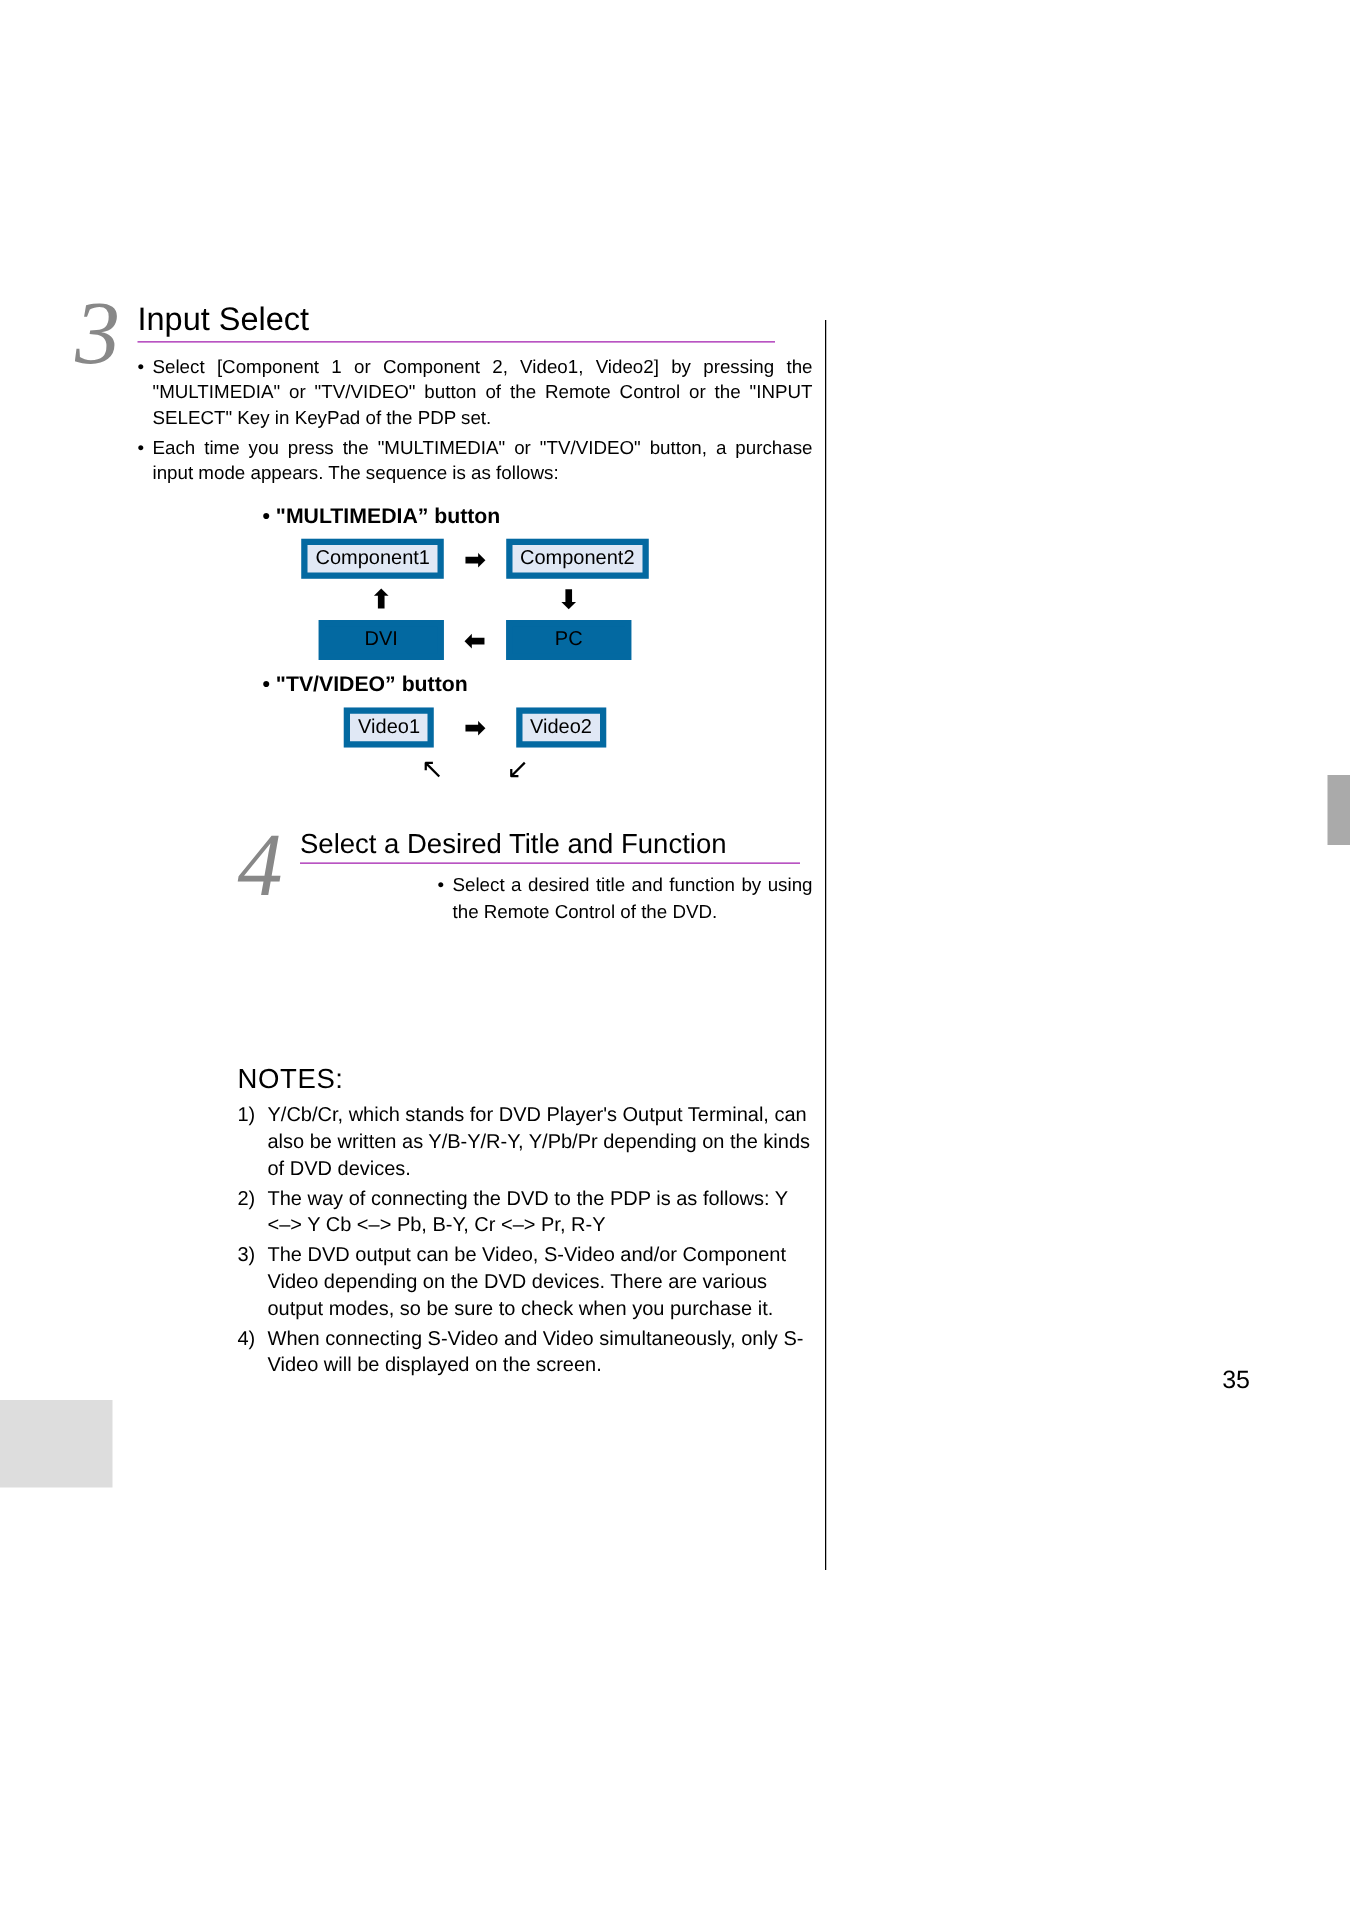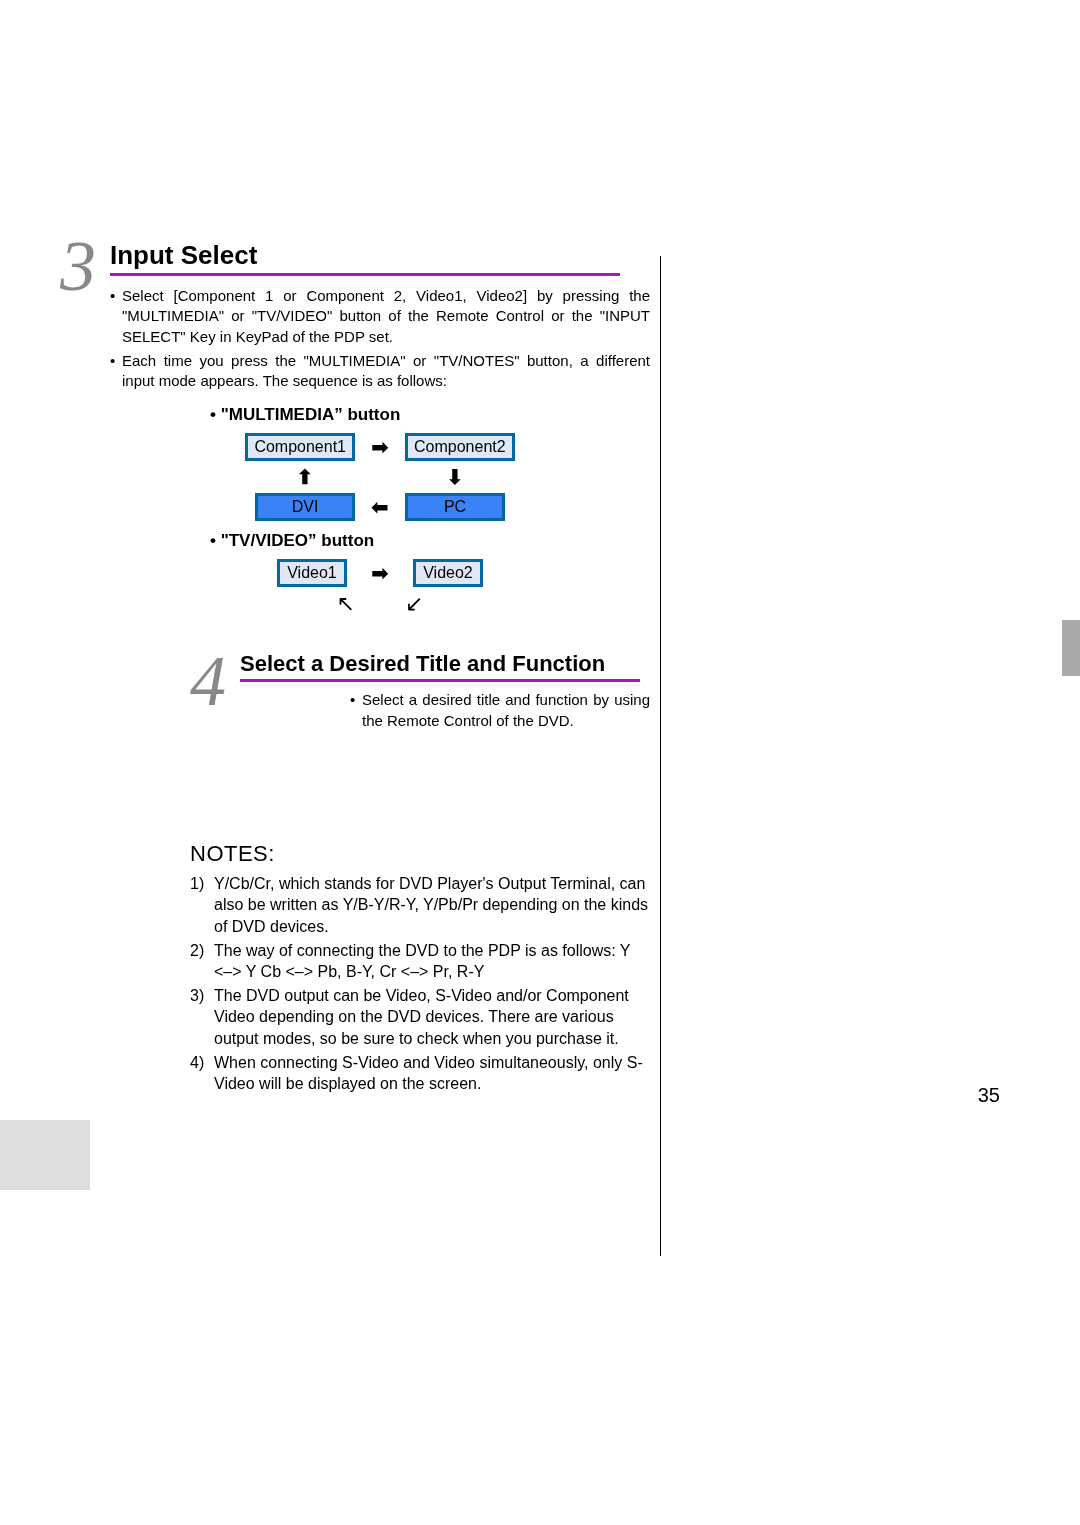--- a/index.html
+++ b/index.html
@@ -46,24 +46,24 @@
       top: -10px;
       font-size: 72px;
       font-style: italic;
       font-weight: 300;
       color: #888;
       line-height: 1;
       font-family: Georgia, 'Times New Roman', serif;
     }
     .steptitle {
       font-size: 26px;
-      font-weight: bold;
+      font-weight: normal;
       margin-left: 20px;
       padding-bottom: 2px;
-      border-bottom: 3px solid #a21caf;
+      border-bottom: 1px solid #a21caf;
       width: 510px;
     }
     .step3-body {
       display: flex;
       margin-top: 10px;
       margin-left: 20px;
     }
     .remote-icons {
       width: 100px;
       flex-shrink: 0;
@@ -105,28 +105,28 @@
       margin-left: 130px;
       width: 320px;
     }
     .diag-row {
       display: flex;
       align-items: center;
       justify-content: center;
       gap: 10px;
     }
     .diag-box {
-      border: 3px solid #0369a1;
+      border: 5px solid #0369a1;
       padding: 2px 6px;
       font-size: 16px;
       min-width: 100px;
       text-align: center;
       background: #e0e8f5;
     }
-    .diag-box.plain { background: #3b82f6; }
+    .diag-box.plain { background: #0369a1; }
     .arrow {
       font-size: 20px;
       font-weight: bold;
       min-width: 30px;
       text-align: center;
     }
     .diag-vert {
       display: flex;
       justify-content: space-around;
       padding: 4px 10px;
@@ -209,21 +209,21 @@
       <div class="steptitle">Input Select</div>
 
       <div class="step3-body">
         <div class="step3-text">
           <div class="bullet-item">
             <span class="dot">•</span>
             <span>Select [Component 1 or Component 2, Video1, Video2] by pressing the "MULTIMEDIA" or "TV/VIDEO" button of the Remote Control or the "INPUT SELECT" Key in KeyPad of the PDP set.</span>
           </div>
           <div class="bullet-item">
             <span class="dot">•</span>
-            <span>Each time you press the "MULTIMEDIA" or "TV/NOTES" button, a different input mode appears. The sequence is as follows:</span>
+            <span>Each time you press the "MULTIMEDIA" or "TV/VIDEO" button, a purchase input mode appears. The sequence is as follows:</span>
           </div>
         </div>
       </div>
 
       <div class="diag-label">• "MULTIMEDIA” button</div>
       <div class="diag">
         <div class="diag-row">
           <div class="diag-box">Component1</div>
           <div class="arrow">➡</div>
           <div class="diag-box">Component2</div>

